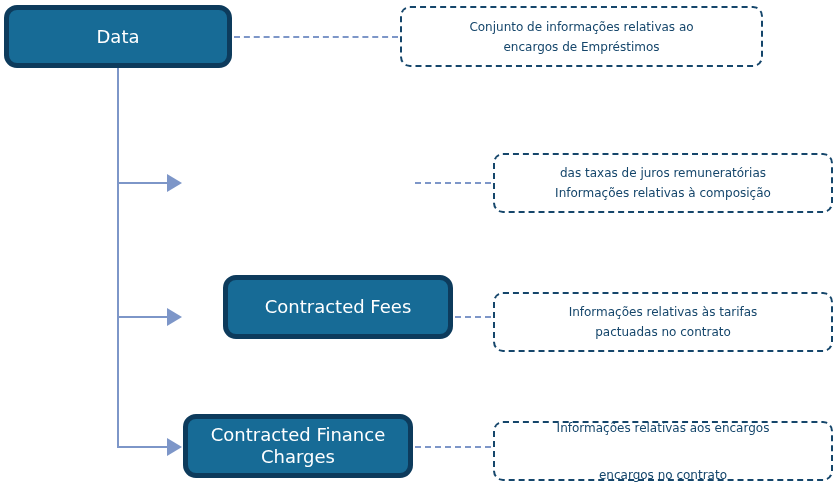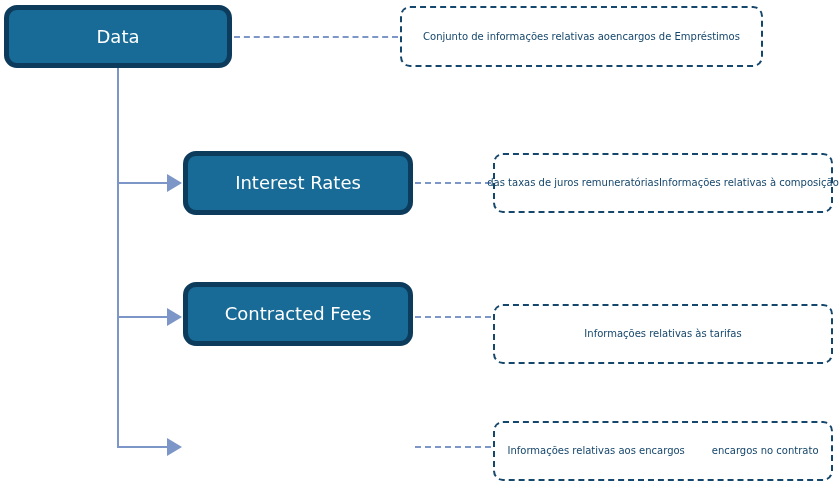--- a/index.html
+++ b/index.html
@@ -26,36 +26,36 @@
     border-radius:13px;
     color:var(--node-text);
     display:flex;align-items:center;justify-content:center;
     text-align:center;
     font-size:18px;line-height:22px;
     padding:2px 4px;
   }
   .node-root{left:4px;top:5px;width:228px;height:63px;}
   .node-child{width:230px;height:64px;left:183px;}
   .node-c0{top:151px;}
-  .node-c1{top:282px;}
+  .node-c1{top:275px;margin-left:40px;}
   .node-c2{top:414px;}
   .note{
     position:absolute;
     border:2px dashed var(--note-color);
     border-radius:10px;
     color:var(--note-color);
-    display:flex;flex-direction:row;align-items:center;justify-content:center;
+    display:flex;flex-direction:column;align-items:center;justify-content:center;
     text-align:center;
-    font-size:10px;line-height:20px;
+    font-size:12px;line-height:20px;
   }
   .note span{white-space:nowrap;}
   .note-root{left:400px;top:6px;width:363px;height:61px;}
   .note-child{left:493px;width:340px;height:60px;}
   .note-n0{top:153px;}
-  .note-n1{top:304px;}
+  .note-n1{top:292px;}
   .note-n2{top:421px;gap:27px;}
   .vline{
     position:absolute;
     left:117px;top:68px;width:2px;height:380px;
     background:var(--connector);
   }
   .hline{
     position:absolute;
     left:118px;width:50px;height:2px;
     background:var(--connector);
@@ -107,33 +107,34 @@
 
   <div class="node node-root">
     <span>Data</span>
   </div>
 
   <div class="note note-root">
     <span>Conjunto de informações relativas ao</span>
     <span>encargos de Empréstimos</span>
   </div>
 
-  <div class="node node-child node-c0">
-    <span>Interest Rates</span>
-  </div>
   <div class="note note-child note-n0">
     <span>das taxas de juros remuneratórias</span>
     <span>Informações relativas à composição</span>
   </div>
 
   <div class="node node-child node-c1">
     <span>Contracted Fees</span>
   </div>
   <div class="note note-child note-n1">
     <span>Informações relativas às tarifas</span>
+    <span>pactuadas no contrato</span>
   </div>
 
+  <div class="node node-child node-c2">
+    <span>Contracted Finance Charges</span>
+  </div>
   <div class="note note-child note-n2">
     <span>Informações relativas aos encargos</span>
     <span>encargos no contrato</span>
   </div>
 
 </div>
 
 </body></html>

